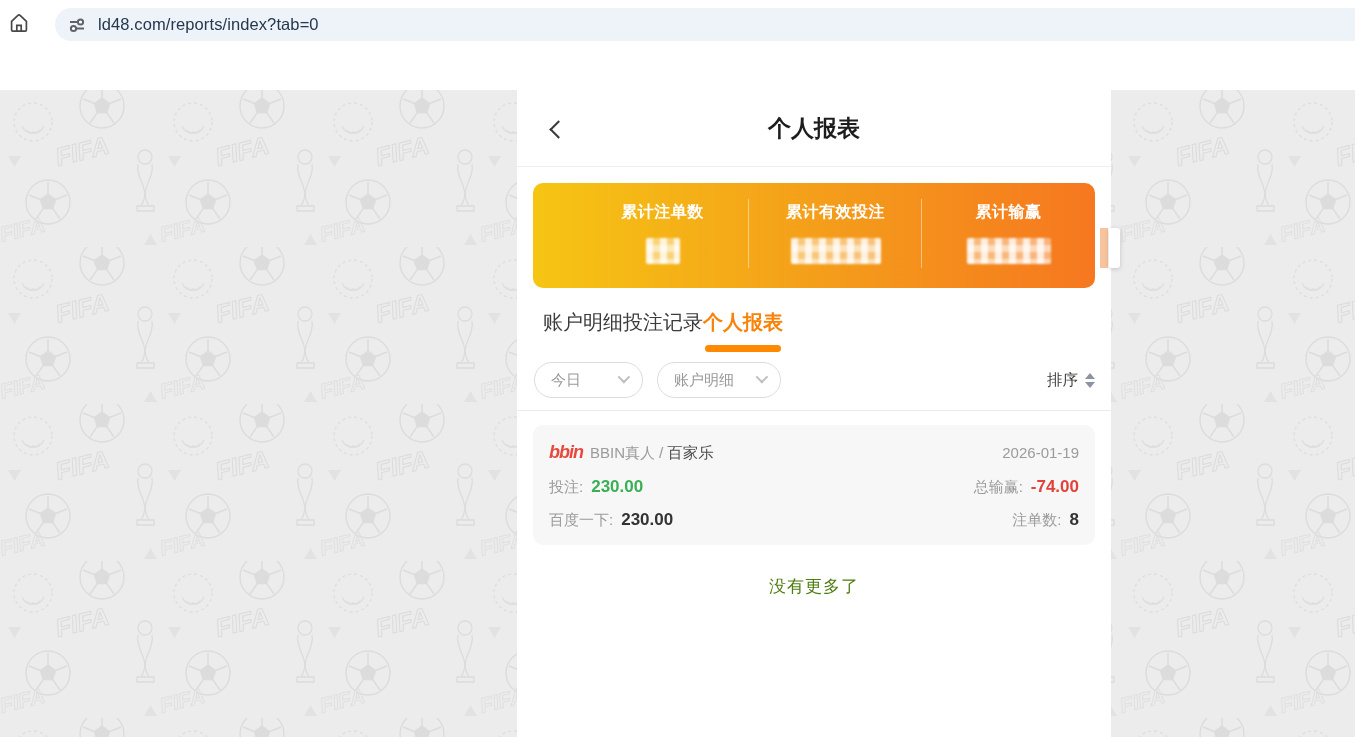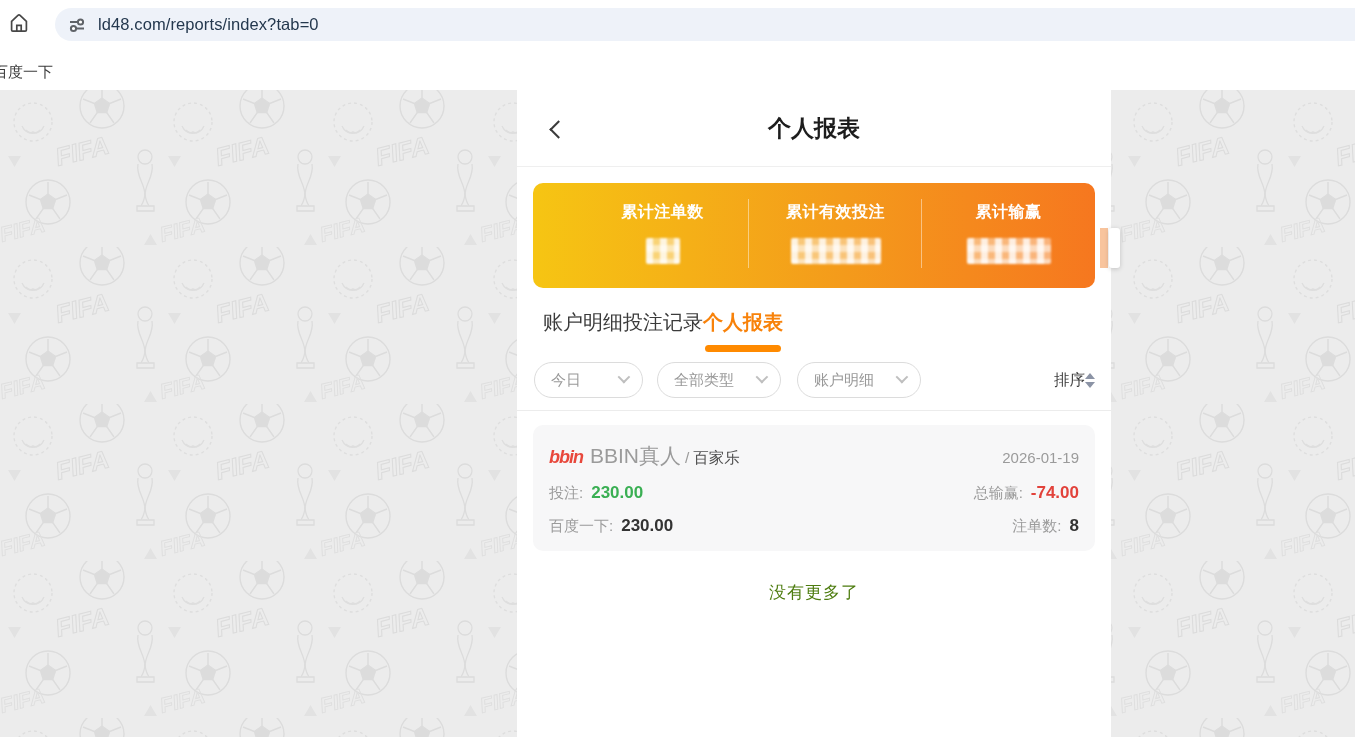--- a/index.html
+++ b/index.html
@@ -62,37 +62,37 @@
   
   .filter-row { display:flex; align-items:center; margin:10px 16px 0 17px; }
   .pill { height:36px; border:1px solid #dcdcdc; border-radius:18px; background:#fff;
     display:flex; align-items:center; justify-content:space-between; padding:0 15px 0 16px;
     color:#999; font-size:15px; cursor:pointer; }
   .pill-today { width:109px; margin-right:14px; }
   .pill-type  { width:124px; margin-right:16px; }
   .pill-platform { width:124px; }
   .chev-down { width:9px; height:9px; border-right:2px solid #bfbfbf; border-bottom:2px solid #bfbfbf;
     transform:rotate(45deg) translateY(-2px); margin-top:-4px; }
-  .sort-ctl { margin-left:auto; display:flex; align-items:center; gap:0; cursor:pointer; }
+  .sort-ctl { margin-left:auto; display:flex; align-items:center; gap:7px; cursor:pointer; }
   .sort-label { font-size:15.5px; color:#3c3c3c; }
   .sort-arrows { display:flex; flex-direction:column; gap:3px; }
   .tri-up { width:0; height:0; border-left:5.5px solid transparent; border-right:5.5px solid transparent;
     border-bottom:6px solid #8b93a5; }
   .tri-down { width:0; height:0; border-left:5.5px solid transparent; border-right:5.5px solid transparent;
     border-top:6px solid #8b93a5; }
   .filter-divider { margin-top:12px; border-top:1px solid #ececec; }
 
   
   .record-card { margin:14px 16px 0 16px; background:#f7f7f8; border-radius:10px; padding:17px 16px 15px 16px; }
   .rec-row { display:flex; align-items:baseline; justify-content:space-between; }
   .rec-row + .rec-row { margin-top:13px; }
   .rec-left, .rec-right { display:flex; align-items:baseline; }
   .provider-logo { color:#e8483c; font-style:italic; font-weight:800; font-size:18px;
     letter-spacing:-1px; margin-right:7px; }
-  .provider-name { color:#9b9b9b; font-size:21px; }
+  .provider-name { color:#9b9b9b; font-size:15px; }
   .name-sep { color:#9b9b9b; font-size:15.5px; margin:0 4px; }
   .game-name { color:#4f4f4f; font-size:15.5px; }
   .rec-date { color:#9b9b9b; font-size:15px; }
   .rec-label { color:#9b9b9b; font-size:15px; margin-right:8px; }
   .rec-value { font-size:17px; font-weight:600; color:#333; }
   .rec-value.green { color:#3aaf53; }
   .rec-value.red { color:#e2423b; }
 
   .no-more { margin-top:30px; text-align:center; color:#4d7c0f; font-size:17px; letter-spacing:1px; }
 </style>
@@ -112,23 +112,20 @@
         <svg width="18" height="18" viewBox="0 0 18 18">
           <line x1="2" y1="6" x2="16" y2="6" stroke="#5f6368" stroke-width="2"></line>
           <circle cx="12.5" cy="6" r="2.6" fill="#fff" stroke="#5f6368" stroke-width="2"></circle>
           <line x1="2" y1="12.5" x2="16" y2="12.5" stroke="#5f6368" stroke-width="2"></line>
           <circle cx="5.5" cy="12.5" r="2.6" fill="#fff" stroke="#5f6368" stroke-width="2"></circle>
         </svg>
       </div>
       <span class="url-text">ld48.com/reports/index?tab=0</span>
     </div>
   </div>
-  <div class="bookmarkbar">
-    <span class="bookmark">百度一下</span>
-  </div>
 </div>
 
 <div class="page">
 
   <svg class="bg-pattern" xmlns="http://www.w3.org/2000/svg">
     <defs>
       <pattern id="fifaPat" patternUnits="userSpaceOnUse" width="160" height="157">
 
         <g stroke="#dedede" fill="none" stroke-width="1.4">
           <circle cx="33" cy="32" r="19" stroke-dasharray="3 3"></circle>
@@ -197,24 +194,20 @@
 
     <div class="tabs">
       <div class="tab">账户明细</div>
       <div class="tab">投注记录</div>
       <div class="tab active">个人报表</div>
     </div>
 
     <div class="filter-row">
       <div class="pill pill-today">
         <span>今日</span>
-        <span class="chev-down"></span>
-      </div>
-      <div class="pill pill-type">
-        <span>全部类型</span>
         <span class="chev-down"></span>
       </div>
       <div class="pill pill-platform">
         <span>账户明细</span>
         <span class="chev-down"></span>
       </div>
       <div class="sort-ctl">
         <span class="sort-label">排序</span>
         <span class="sort-arrows">
           <span class="tri-up"></span>

